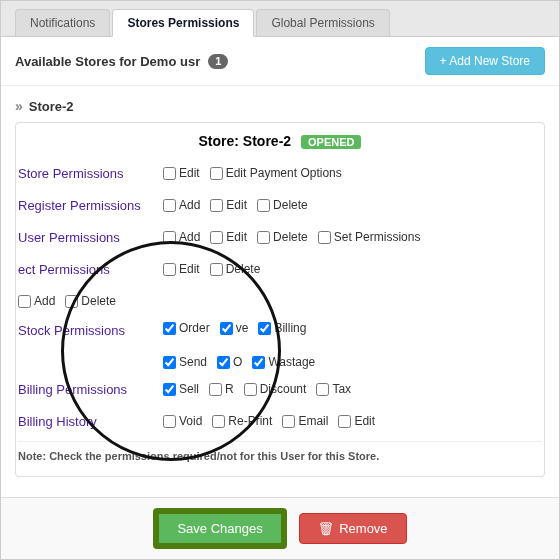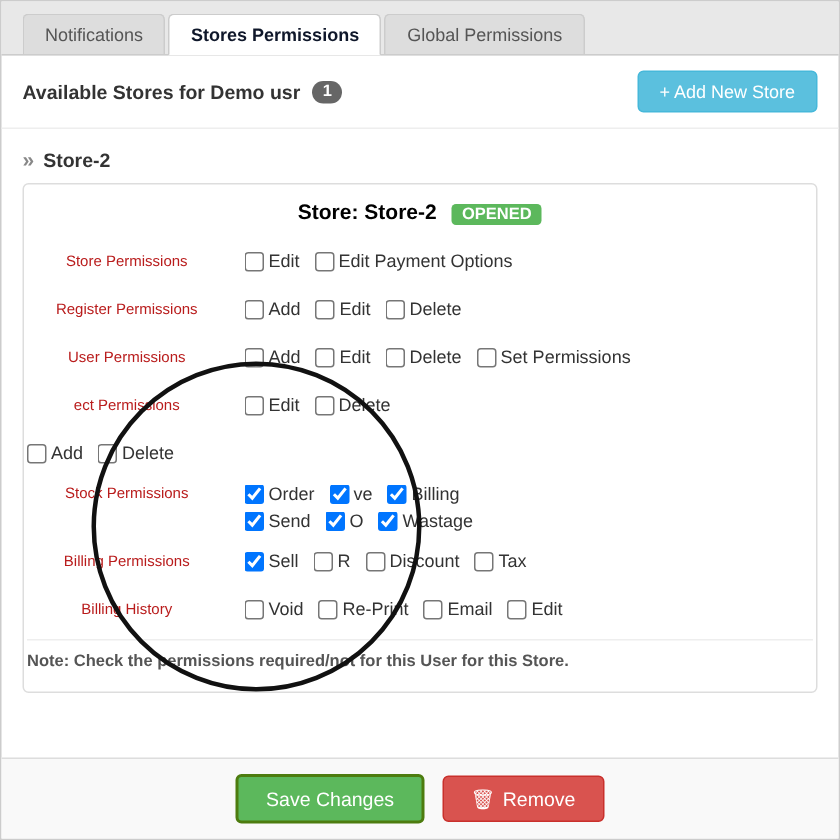--- a/index.html
+++ b/index.html
@@ -126,24 +126,24 @@
     }
     
     .perm-row {
       display: flex;
       align-items: center;
       margin-bottom: 8px;
       min-height: 24px;
     }
     .perm-label {
       width: 145px;
-      text-align: center;
+      text-align: left;
       padding-right: 12px;
-      color: #b91c1c;
-      font-size: 10px;
+      color: #4c1d95;
+      font-size: 13px;
       flex-shrink: 0;
     }
     .perm-options {
       display: flex;
       flex-wrap: wrap;
       align-items: flex-start;
       gap: 4px 10px;
     }
     .checkbox-item {
       display: flex;
@@ -172,21 +172,21 @@
       display: flex;
       align-items: center;
       justify-content: center;
       gap: 12px;
       border-top: 1px solid #ddd;
       background: #f9f9f9;
     }
     .btn-save {
       background: #5cb85c;
       color: #fff;
-      border: 2px solid #4d7c0f;
+      border: 6px solid #4d7c0f;
       padding: 7px 18px;
       border-radius: 4px;
       cursor: pointer;
       font-size: 13px;
     }
     .btn-remove {
       background: #d9534f;
       color: #fff;
       border: 1px solid #c9302c;
       padding: 7px 18px;
@@ -317,21 +317,21 @@
             </label>
           <label class="checkbox-item">
               <input type="checkbox" style=""> 
               <span>Delete</span>
             </label>
         </div>
       </div>
 
       <div class="perm-row" style="align-items:flex-start;">
         <div class="perm-label" style="padding-top:2px;">Stock Permissions</div>
-        <div style="display:flex;flex-direction:column;gap:4px;">
+        <div style="display:flex;flex-direction:column;gap:20px;">
           <div class="perm-options">
             <label class="checkbox-item">
                 <input type="checkbox" checked="" style=""> 
                 <span>Order</span>
               </label>
             <label class="checkbox-item">
                 <input type="checkbox" checked="" style=""> 
                 <span>ve</span>
               </label>
             <label class="checkbox-item">

